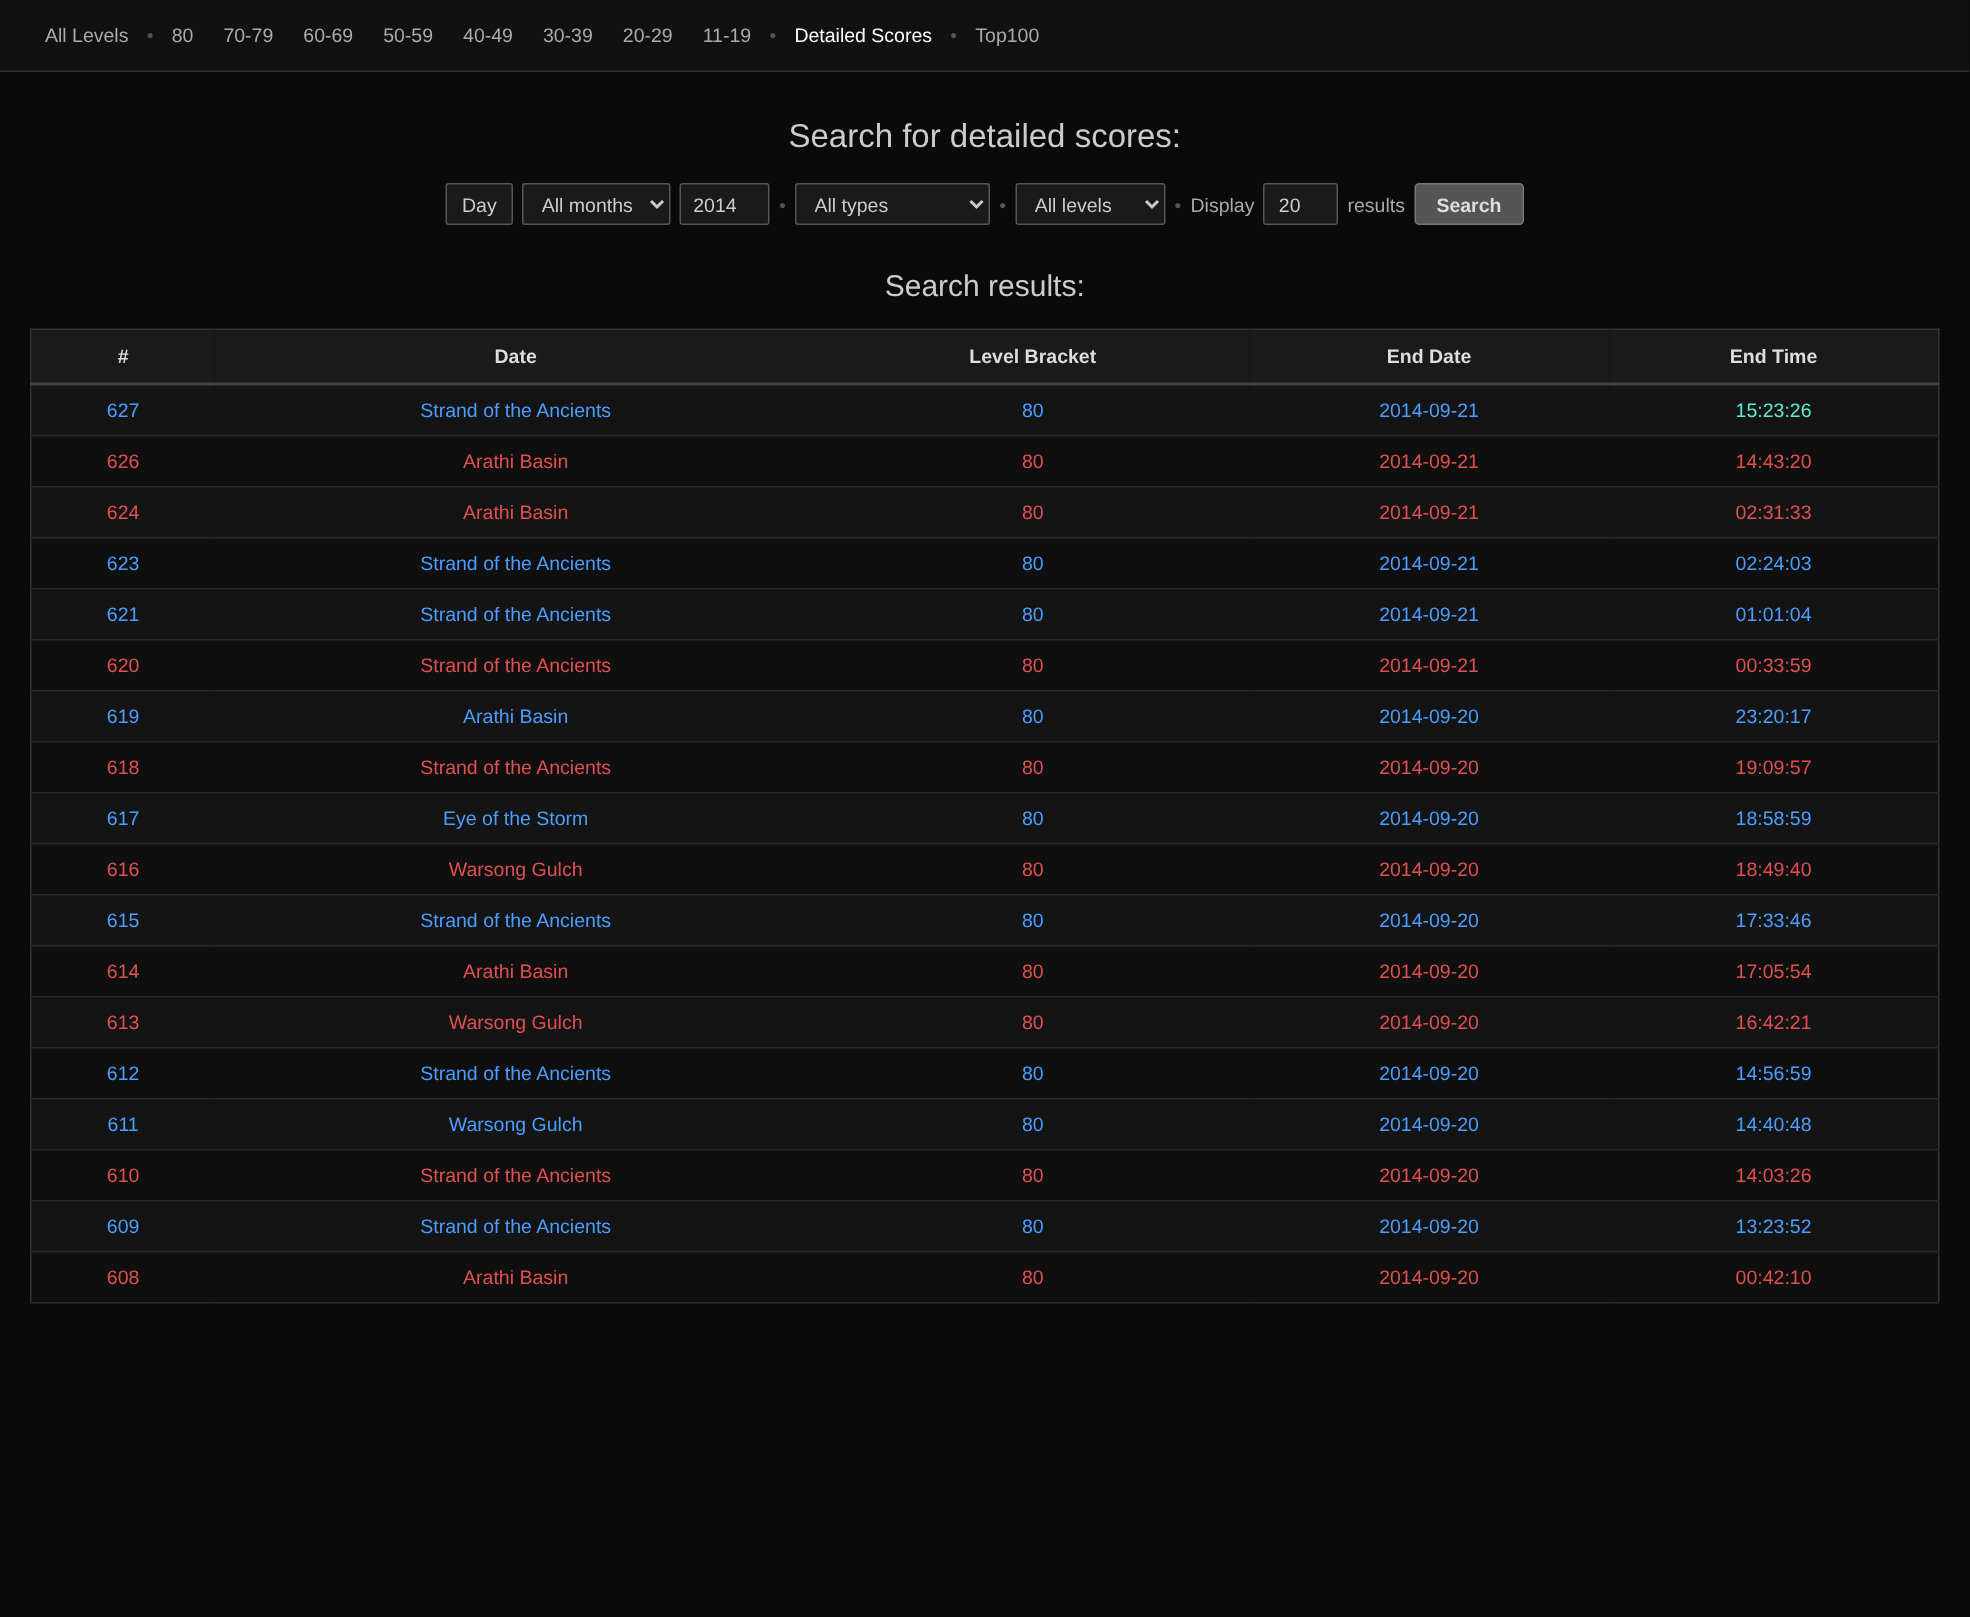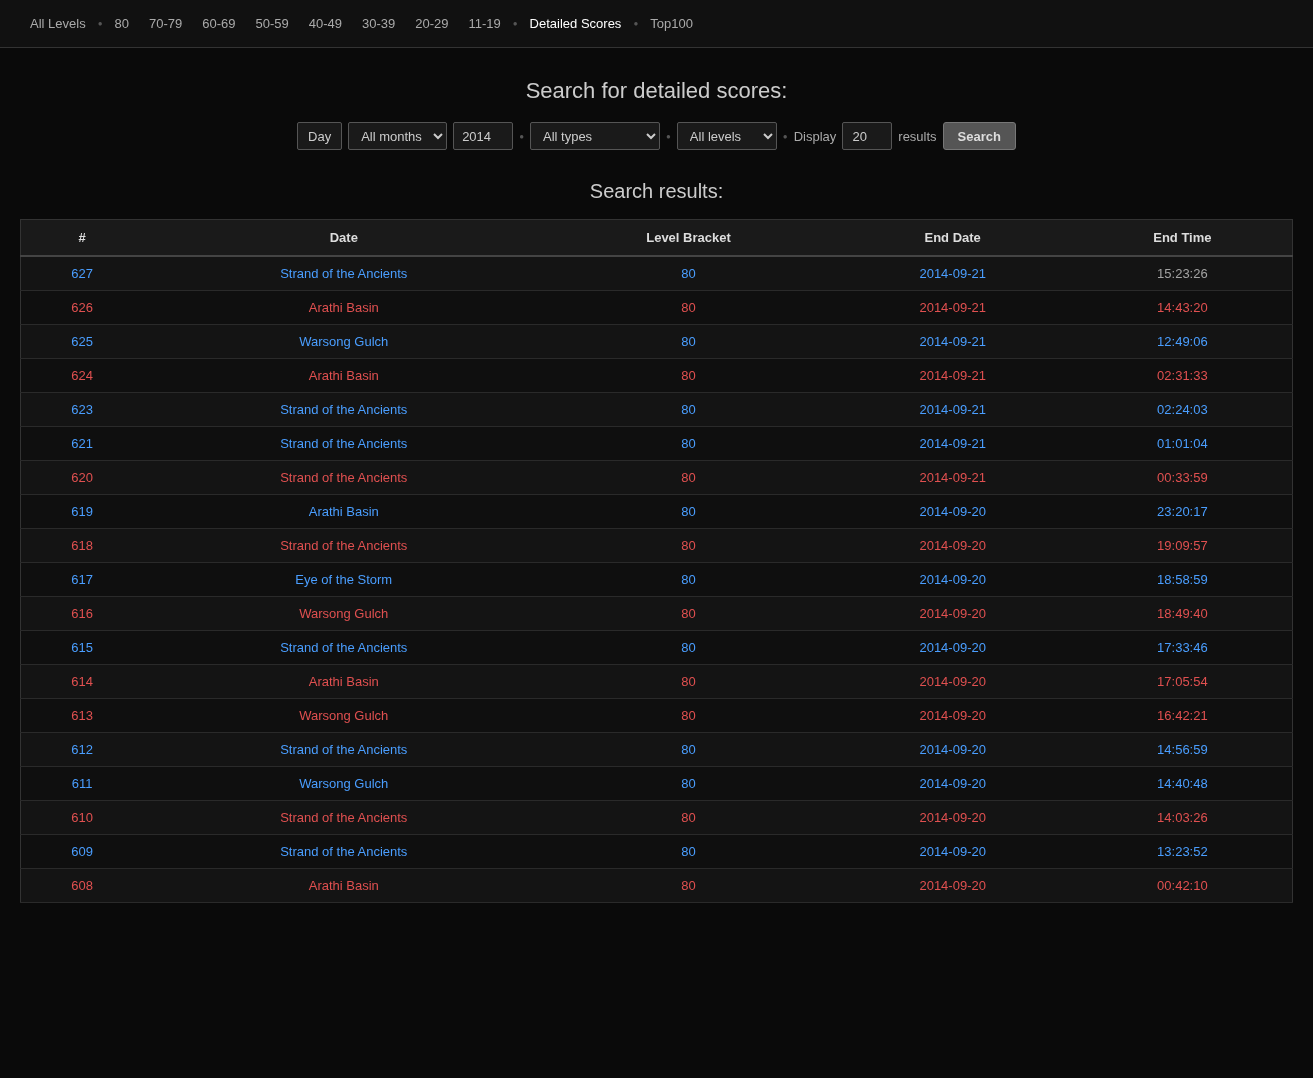--- a/index.html
+++ b/index.html
@@ -201,35 +201,28 @@
         <th>End Date</th>
         <th>End Time</th>
       </tr>
     </thead>
     <tbody id="results-tbody">
     <tr>
     <td style="color:#4a9eff">627</td>
     <td style="color:#4a9eff">Strand of the Ancients</td>
     <td style="color:#4a9eff">80</td>
     <td style="color:#4a9eff">2014-09-21</td>
-    <td style="color:#a3a3a3">15:23:26</td>
+    <td style="color:#5eead4">15:23:26</td>
   </tr>
         <tr>
     <td style="color:#e05050">626</td>
     <td style="color:#e05050">Arathi Basin</td>
     <td style="color:#e05050">80</td>
     <td style="color:#e05050">2014-09-21</td>
     <td style="color:#e05050">14:43:20</td>
-  </tr>
-        <tr>
-    <td style="color:#4a9eff">625</td>
-    <td style="color:#4a9eff">Warsong Gulch</td>
-    <td style="color:#4a9eff">80</td>
-    <td style="color:#4a9eff">2014-09-21</td>
-    <td style="color:#4a9eff">12:49:06</td>
   </tr>
         <tr>
     <td style="color:#e05050">624</td>
     <td style="color:#e05050">Arathi Basin</td>
     <td style="color:#e05050">80</td>
     <td style="color:#e05050">2014-09-21</td>
     <td style="color:#e05050">02:31:33</td>
   </tr>
         <tr>
     <td style="color:#4a9eff">623</td>

